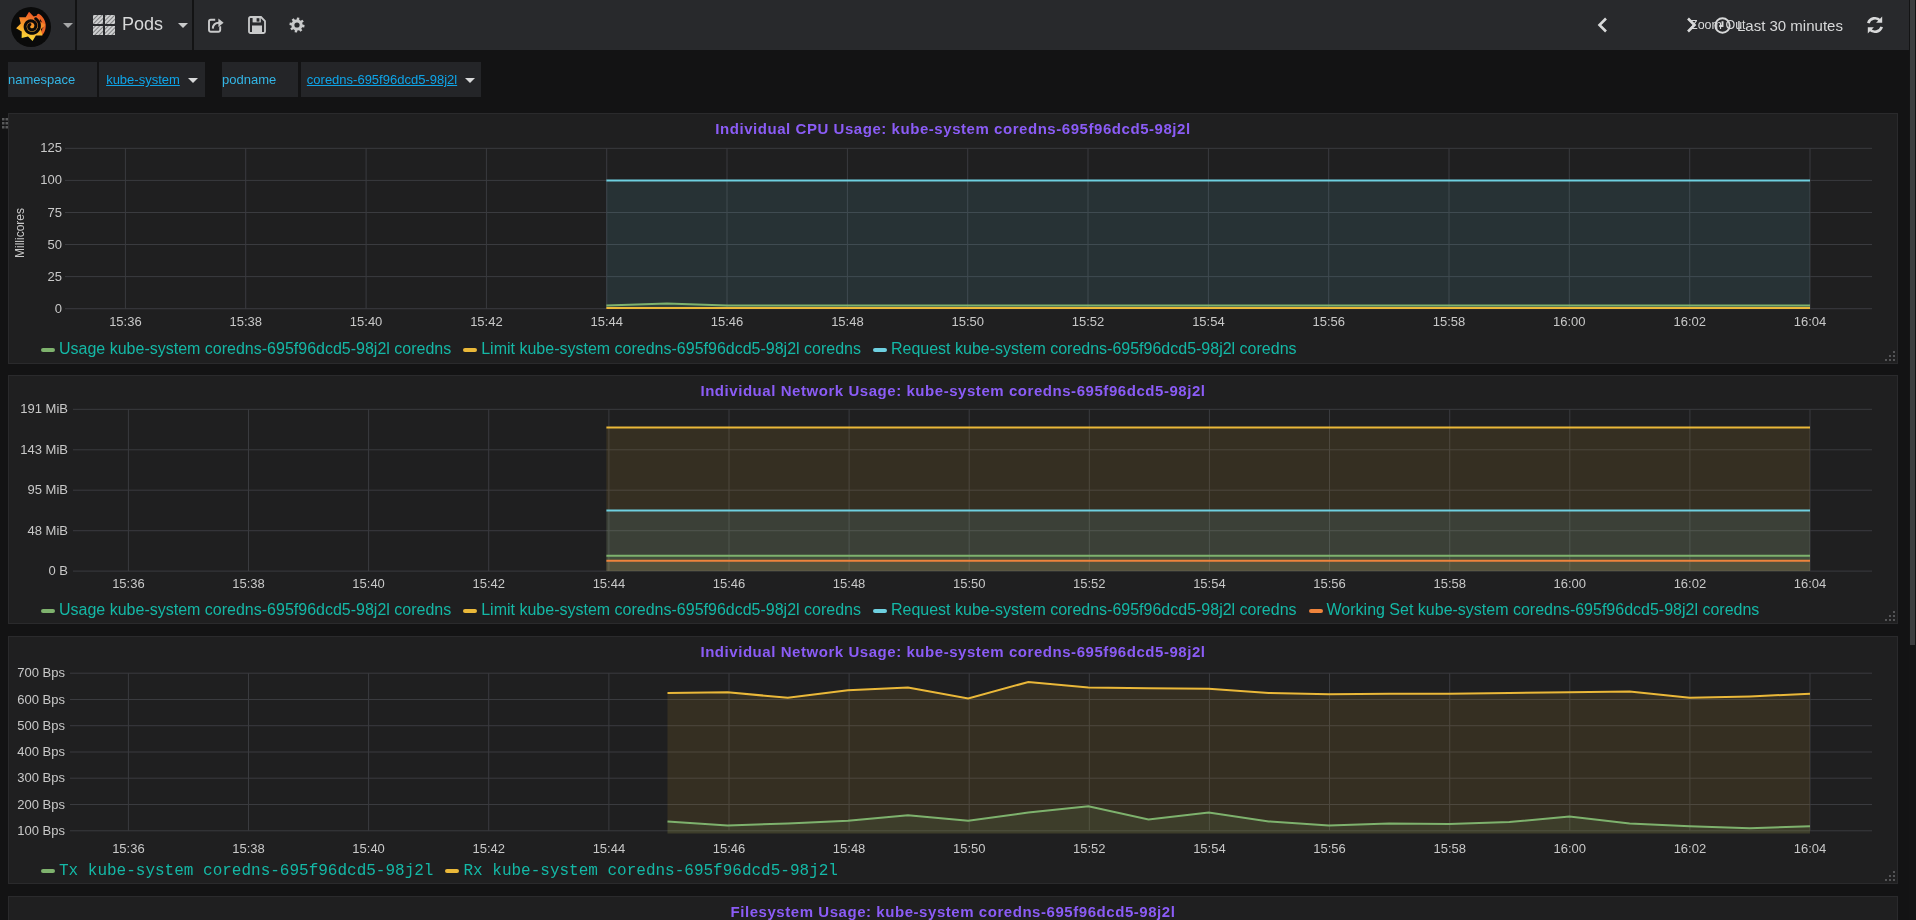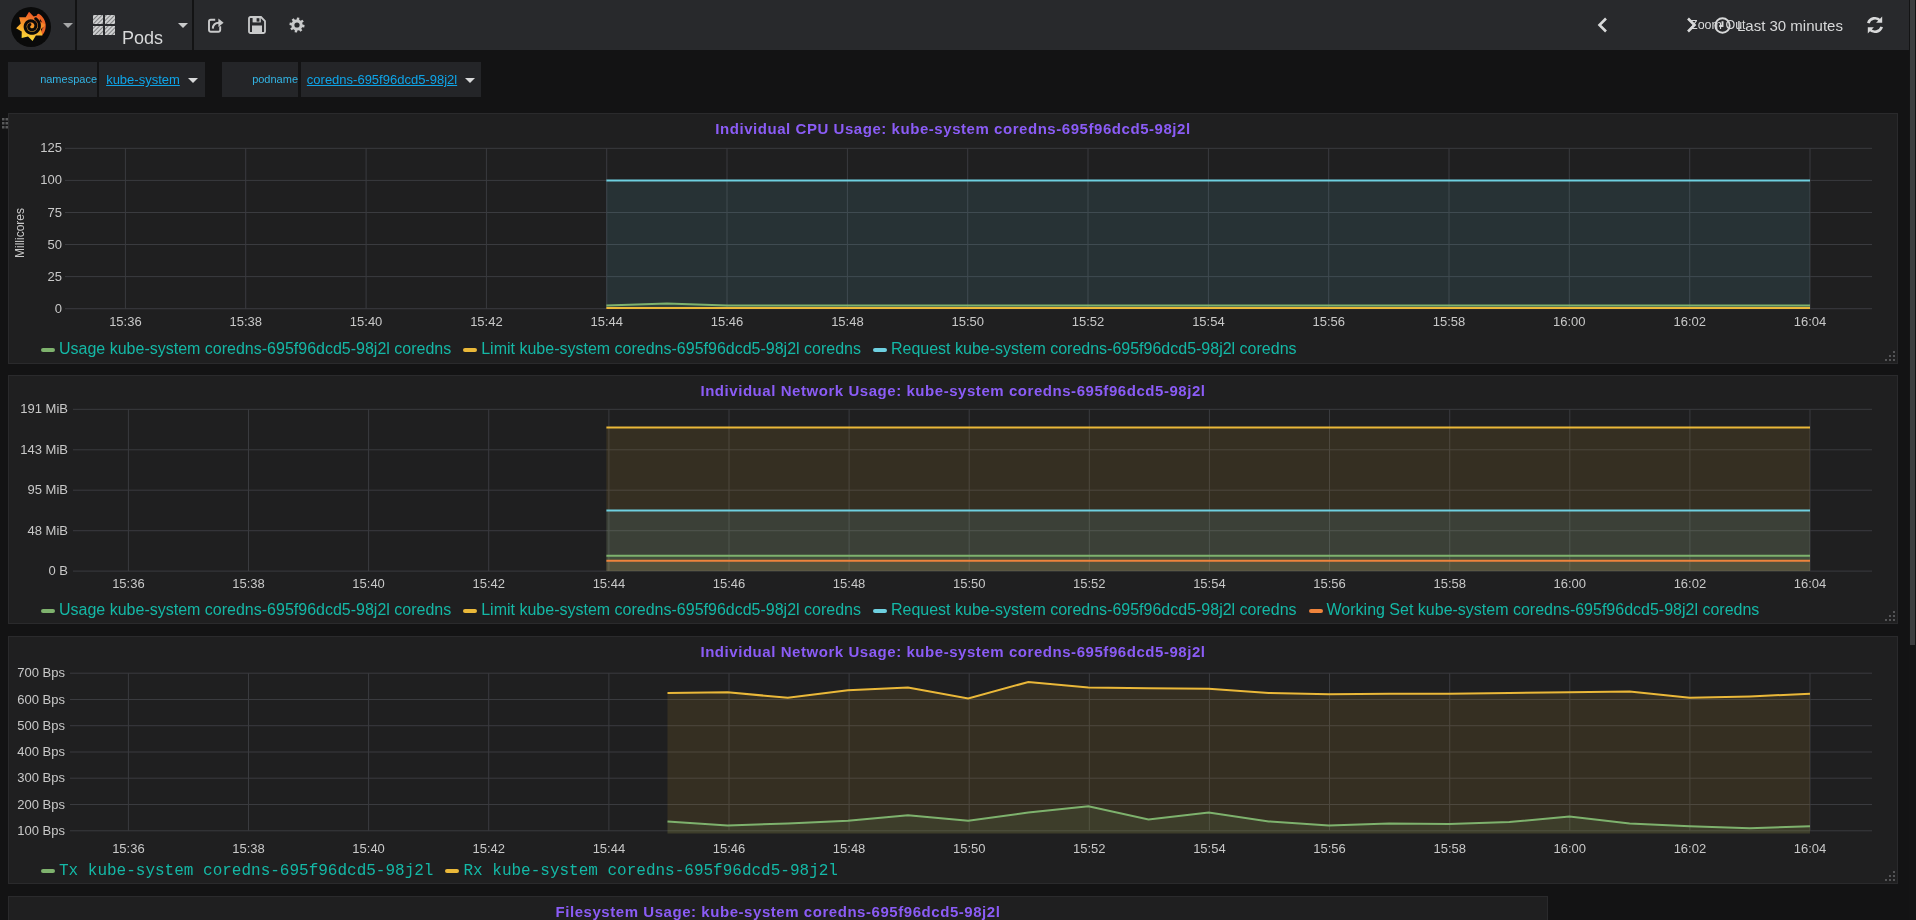--- a/index.html
+++ b/index.html
@@ -7,21 +7,21 @@
 .nvd { position:absolute; top:0; width:2px; height:50px; background:#131314; }
 #nav .txt { color:#d8d9da; }
 .panel { position:absolute; background:#1f1f20; }
 .pborder { position:absolute; left:0; top:0; right:0; bottom:0; border:1px solid #2a2a2c; pointer-events:none; }
 .ptitle { position:absolute; width:100%; text-align:center; top:7px; color:#8b5cf6;
   font-size:15px; font-weight:bold; letter-spacing:0.55px; }
 .legend { position:absolute; left:33px; font-size:16px; color:#14b8a6; white-space:nowrap; }
 .li { margin-right:12px; }
 .lic { display:inline-block; width:14px; height:4px; border-radius:2px; margin-right:4px; position:relative; top:-2px; }
 .tagl { position:absolute; top:62px; height:35px; background:#242528; color:#33b5e5;
-  font-size:11px; line-height:35px; text-align:right; }
+  font-size:13px; line-height:35px; text-align:left; }
 .tagv { position:absolute; top:62px; height:35px; background:#242528; color:#0ea5e9;
   font-size:13px; line-height:35px; text-align:center;text-decoration:underline; }
 .caret { display:inline-block; width:0; height:0; border-left:5px solid transparent;
   border-right:5px solid transparent; border-top:5px solid #d8d9da; margin-left:8px; vertical-align:middle; }
 .rsz { position:absolute; right:2px; bottom:2px; }
 svg text { font-family:"Liberation Sans", sans-serif; }
 </style></head>
 <body>
 <div id="nav">
 
@@ -46,21 +46,21 @@
   <pattern id="hat" width="3" height="3" patternUnits="userSpaceOnUse" patternTransform="rotate(45)">
    <rect width="3" height="3" fill="#cfd0d1"></rect>
           <line x1="0" y1="0" x2="0" y2="3" stroke="#47484a" stroke-width="1.2"></line>
   </pattern>
  </defs>
  <rect x="0" y="0" width="10" height="9" fill="url(#hat)"></rect>
  <rect x="12" y="0" width="10" height="9" fill="url(#hat)"></rect>
  <rect x="0" y="11" width="10" height="9" fill="url(#hat)"></rect>
  <rect x="12" y="11" width="10" height="9" fill="url(#hat)"></rect>
 </svg>
- <span class="txt" style="position:absolute;left:122px;top:28px;font-size:18px;">Pods</span>
+ <span class="txt" style="position:absolute;left:122px;top:14px;font-size:18px;">Pods</span>
  <span class="caret" style="position:absolute;left:170px;top:23px;border-top-color:#c9cacb"></span>
  <div class="nvd" style="left:192px"></div>
 
 <svg width="20" height="20" viewBox="0 0 20 20" style="position:absolute;left:206;top:15">
  <path d="M14.2 11.2 V15 A1.8 1.8 0 0 1 12.4 16.8 H4.8 A1.8 1.8 0 0 1 3 15 V6.6 A1.8 1.8 0 0 1 4.8 4.8 H9.2" fill="none" stroke="#c9cacb" stroke-width="1.9"></path>
  <path d="M6.8 13.6 C7 9.6 9.8 7.9 13.2 7.8" fill="none" stroke="#c9cacb" stroke-width="2"></path>
  <path d="M12.4 3.4 L17.6 7.7 L12.4 12 Z" fill="#c9cacb"></path>
 </svg>
 
 <svg width="18" height="18" viewBox="0 0 18 18" style="position:absolute;left:248;top:16">
@@ -288,17 +288,17 @@
  <div class="legend" style="top:226px;font-family:Liberation Mono, monospace;"><span class="li"><span class="lic" style="background:#7eb26d"></span>Tx kube-system coredns-695f96dcd5-98j2l</span><span class="li"><span class="lic" style="background:#eab839"></span>Rx kube-system coredns-695f96dcd5-98j2l</span></div>
  <svg class="rsz" width="12" height="12">
       <rect x="9" y="1" width="2" height="2" fill="#545456"></rect>
       <rect x="5" y="5" width="2" height="2" fill="#545456"></rect>
       <rect x="9" y="5" width="2" height="2" fill="#545456"></rect>
       <rect x="1" y="9" width="2" height="2" fill="#545456"></rect>
       <rect x="5" y="9" width="2" height="2" fill="#545456"></rect>
       <rect x="9" y="9" width="2" height="2" fill="#545456"></rect>
     </svg>
 </div>
-<div class="panel" id="p4" style="left:8px;top:896px;width:1540px;height:24px;">
+<div class="panel" id="p4" style="left:8px;top:896px;width:1890px;height:24px;">
     <div class="pborder" style="border-bottom:none"></div>
  <div class="ptitle">Filesystem Usage: kube-system coredns-695f96dcd5-98j2l</div>
 </div>
 <div style="position:absolute;left:1909px;top:0;width:7px;height:920px;background:#141415;"></div>
 <div style="position:absolute;left:1910px;top:0;width:5px;height:645px;background:#3d3e40;"></div>
 </body></html>

